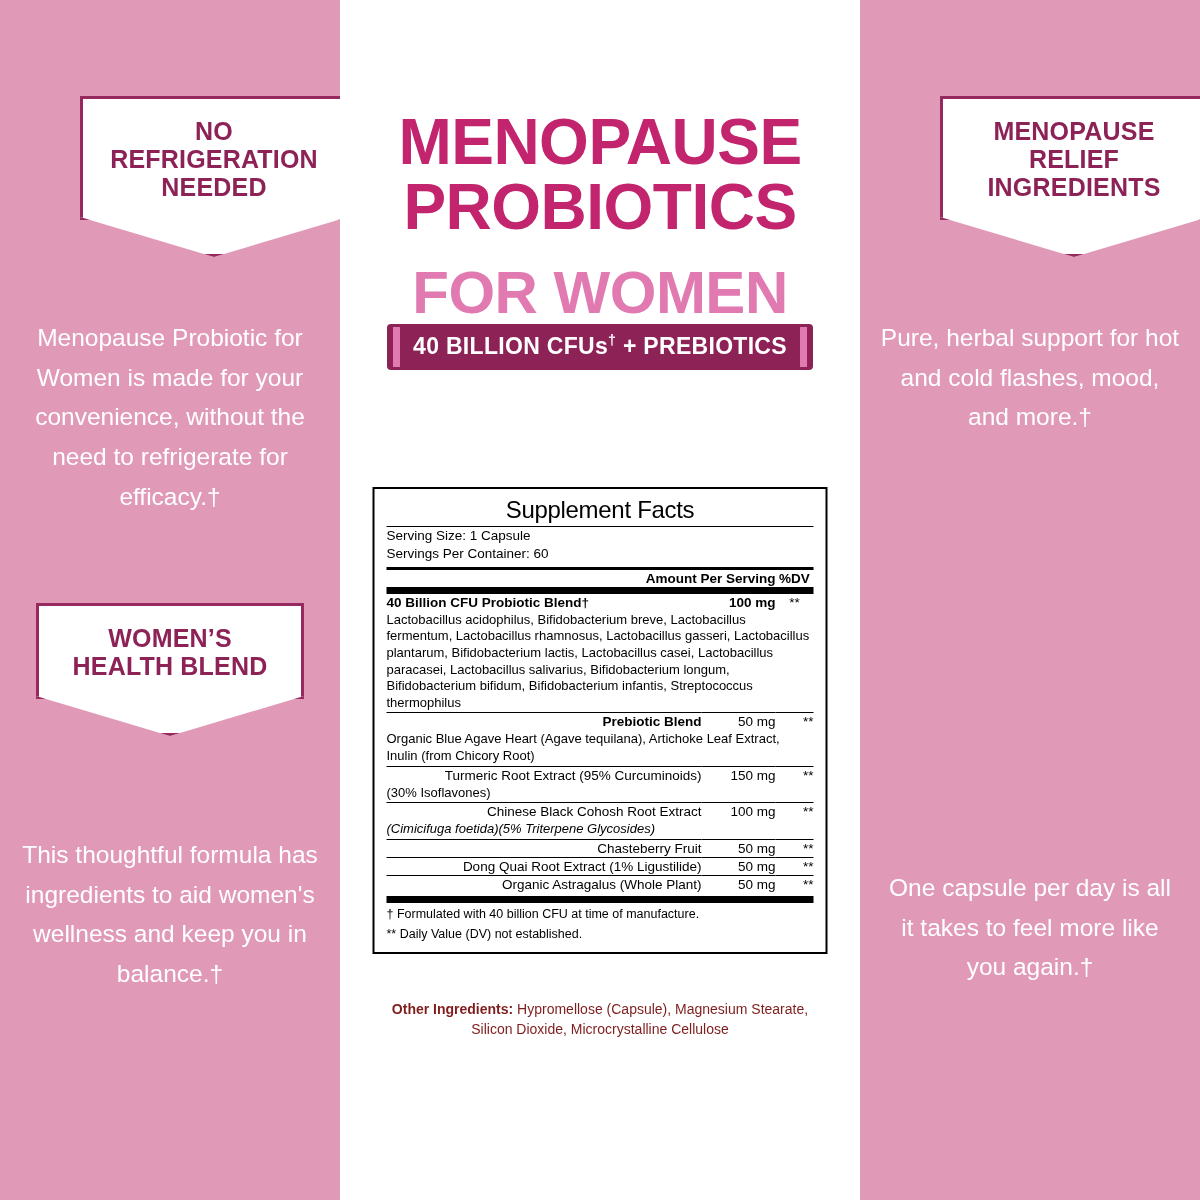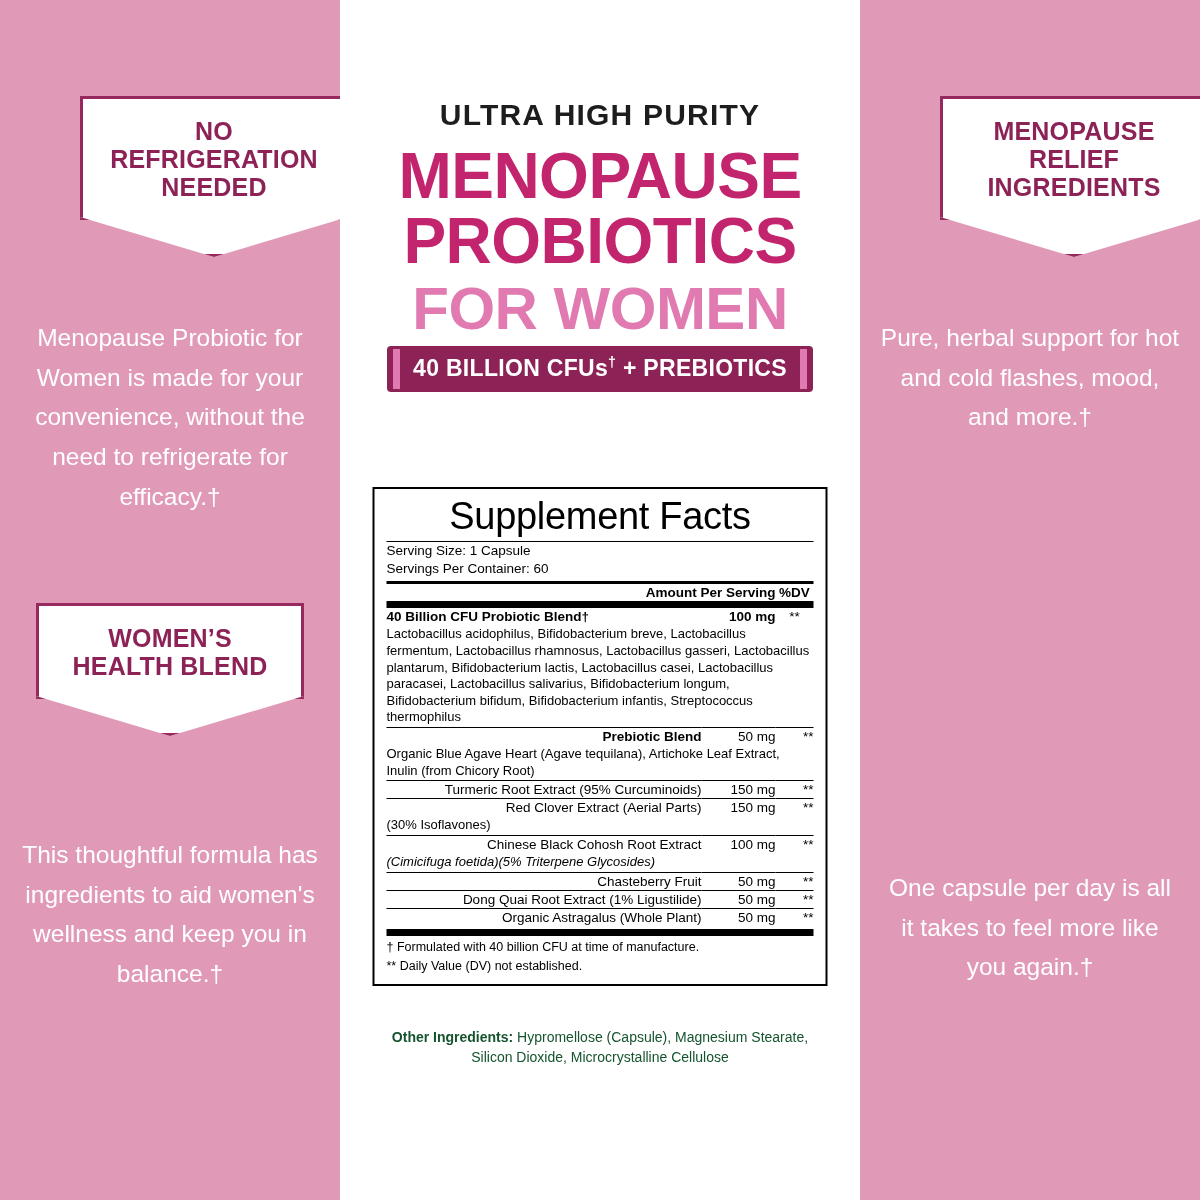--- a/index.html
+++ b/index.html
@@ -108,25 +108,25 @@
     color: #c2246d;
     letter-spacing: -0.5px;
     line-height: 1.02;
   }
   .title-3 {
     font-size: 60px;
     font-weight: bold;
     color: #e07ab0;
     letter-spacing: -0.5px;
     line-height: 1.05;
-    margin-top: 2px;
+    margin-top: 20px;
   }
   .cfu-bar {
     display: inline-block;
-    margin-top: 6px;
+    margin-top: 0;
     background: #8d2257;
     color: #ffffff;
     font-weight: bold;
     font-size: 23px;
     padding: 9px 26px 10px 26px;
     border-radius: 4px;
     letter-spacing: 0.3px;
     position: relative;
   }
   .cfu-bar::before,
@@ -150,21 +150,21 @@
     transform: translateX(-50%);
     top: 487px;
     width: 455px;
     background: #ffffff;
     border: 2.5px solid #000000;
     box-sizing: border-box;
     padding: 8px 12px 9px 12px;
     color: #000000;
   }
   .sf-title {
-    font-size: 38px;
+    font-size: 24px;
     font-weight: normal;
     letter-spacing: -0.3px;
     text-align: center;
     line-height: 1.05;
     margin-bottom: 4px;
   }
   .sf-serv {
     font-size: 13.5px;
     line-height: 1.35;
   }
@@ -203,22 +203,21 @@
   }
   .other-ing {
     position: absolute;
     left: 50%;
     transform: translateX(-50%);
     top: 1000px;
     width: 440px;
     text-align: center;
     font-size: 14px;
     line-height: 1.42;
-    color: #14532d;
-    margin-top: 28px;
+    color: #7f1d1d;
   }
   .other-ing b { font-weight: bold; }
 </style>
 </head>
 <body>
 
 <div class="page">
 
   <div class="side-col">
     <div class="badge badge-top">
@@ -228,21 +227,20 @@
 
     <div class="badge badge-bottom">
       <span>WOMEN’S<br>HEALTH BLEND</span>
     </div>
     <div class="blurb blurb-bottom-left">This thoughtful formula has ingredients to aid women's wellness and keep you in balance.†</div>
   </div>
 
   <div class="center-col">
 
     <div class="headline-wrap">
-      <div class="eyebrow">ULTRA HIGH PURITY</div>
       <div class="title-1">MENOPAUSE</div>
       <div class="title-2">PROBIOTICS</div>
       <div class="title-3">FOR WOMEN</div>
       <div class="cfu-bar"><span><span>40 BILLION CFUs</span><sup>†</sup><span> + PREBIOTICS</span></span></div>
     </div>
 
     <div class="sf-panel">
       <div class="sf-title">Supplement Facts</div>
       <div class="rule-thin"></div>
       <div class="sf-serv">Serving Size: 1 Capsule</div>
@@ -280,25 +278,20 @@
         <tr>
           <td colspan="3" class="sub">Organic Blue Agave Heart (Agave tequilana), Artichoke Leaf Extract, Inulin (from Chicory Root)</td>
         </tr>
 
         <tr class="row-line">
           <td>Turmeric Root Extract (95% Curcuminoids)</td>
           <td class="col-amt">150 mg</td>
           <td class="col-dv">**</td>
         </tr>
 
-        <tr class="row-line">
-          <td>Red Clover Extract (Aerial Parts)</td>
-          <td class="col-amt">150 mg</td>
-          <td class="col-dv">**</td>
-        </tr>
         <tr>
           <td colspan="3" class="sub">(30% Isoflavones)</td>
         </tr>
 
         <tr class="row-line">
           <td>Chinese Black Cohosh Root Extract</td>
           <td class="col-amt">100 mg</td>
           <td class="col-dv">**</td>
         </tr>
         <tr>

